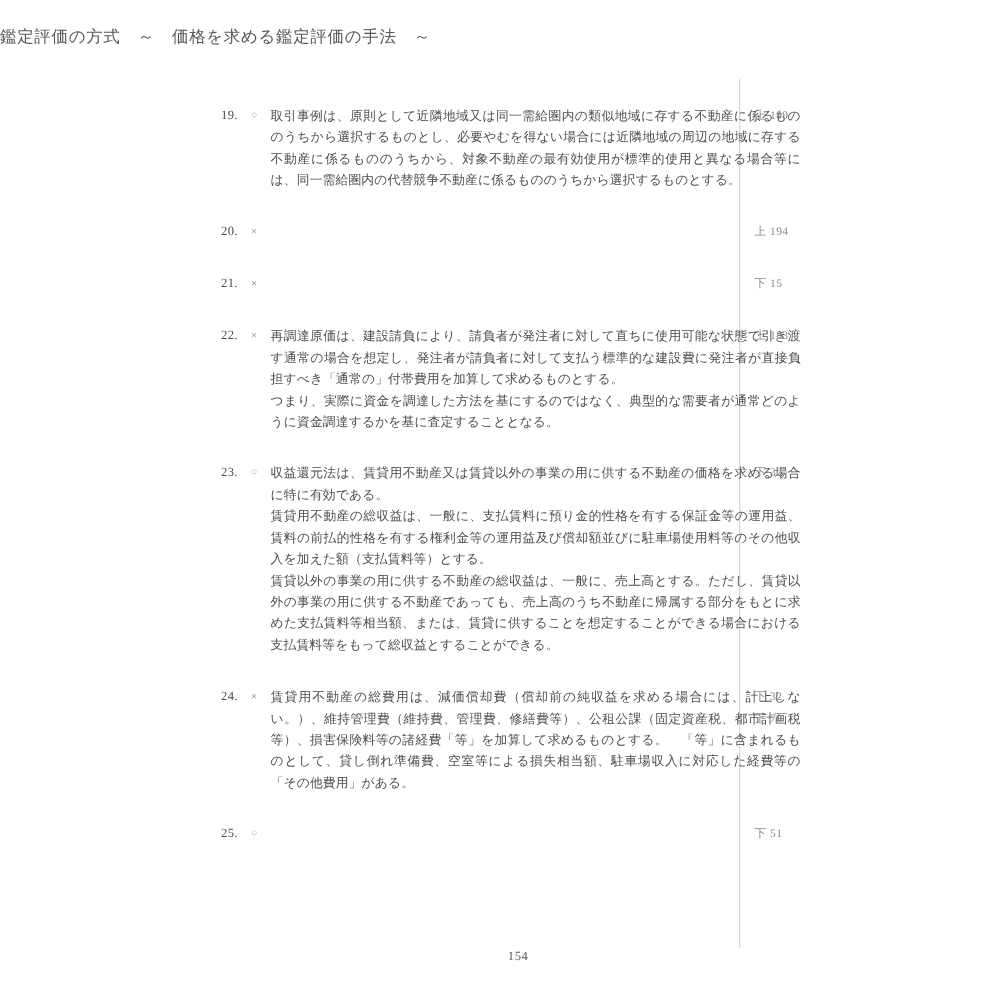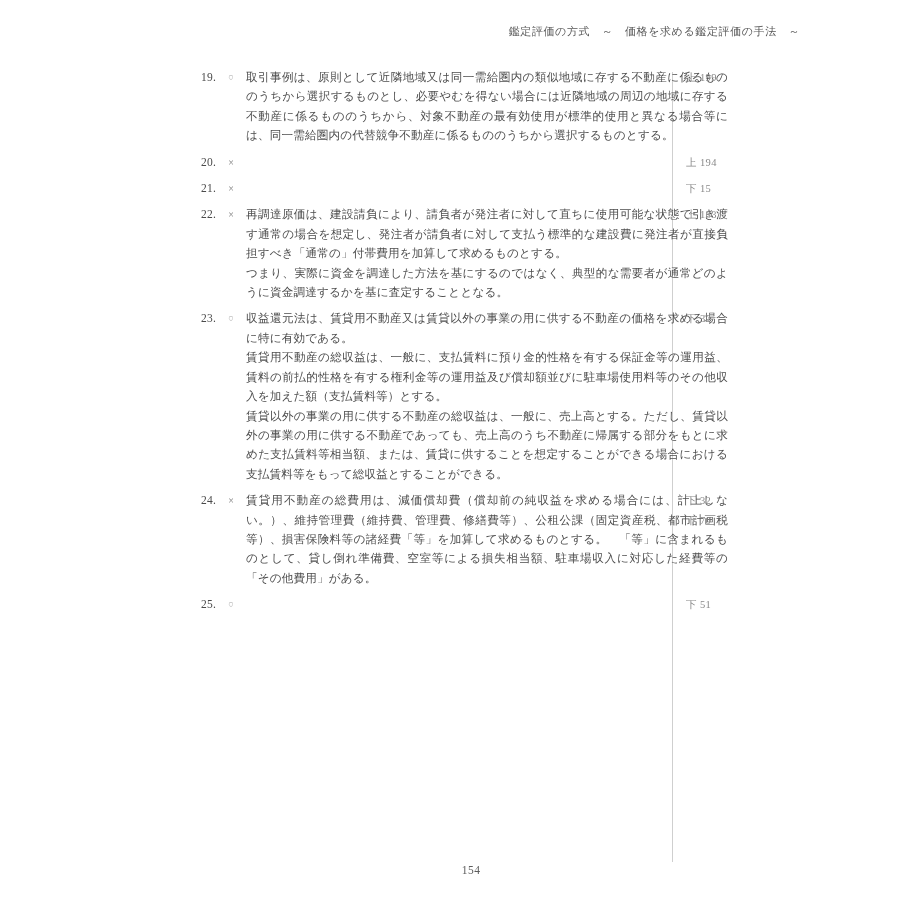--- a/index.html
+++ b/index.html
@@ -22,23 +22,22 @@
     width: 900px;
     height: 900px;
   }
 
   
   .header {
     position: absolute;
     top: 24px;
     left: 0;
     right: 0;
-    text-align: right;
-    padding-right: 100px;
-    font-size: 11px;
+    padding-right: 74px;
+    font-size: 15px;
     letter-spacing: 0.6px;
     color: #575757;
     white-space: nowrap;
   }
 
   
   .body-block {
     position: absolute;
     top: 68px;
     left: 186px;
@@ -53,20 +52,21 @@
     width: 1px;
     height: 790px;
     background: #cfcfcf;
   }
 
   .item {
     position: relative;
     display: flex;
     align-items: flex-start;
     margin-bottom: 7px;
+    margin-top: 28px;
   }
 
   .num {
     flex: 0 0 auto;
     width: 30px;
     text-align: right;
     font-size: 11.5px;
     line-height: 19.4px;
     color: #4a4a4a;
     font-family: "Liberation Serif", "DejaVu Serif", serif;

